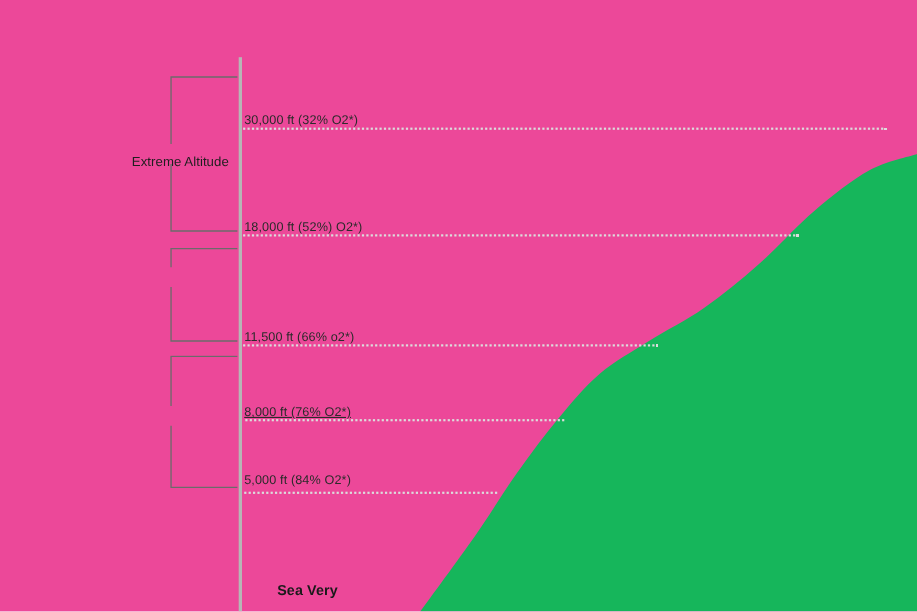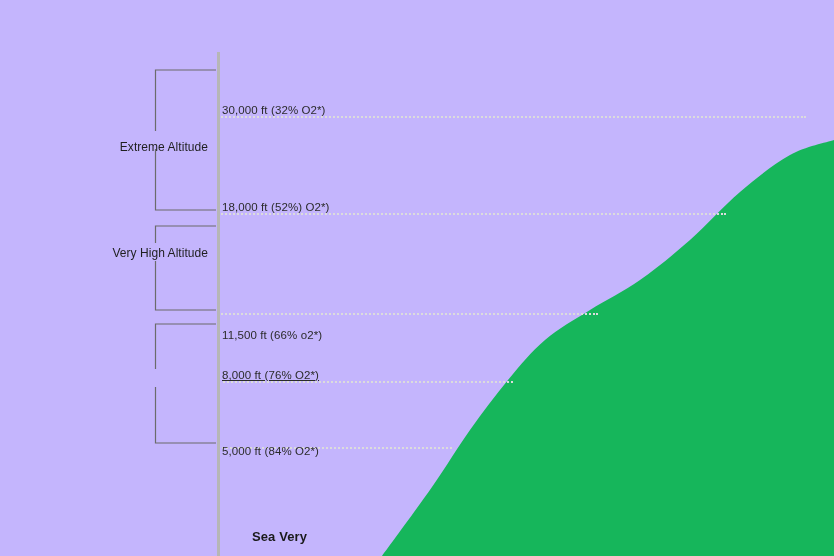--- a/index.html
+++ b/index.html
@@ -8,21 +8,21 @@
     background: #ffffff;
   }
   body {
     font-family: "Liberation Sans", sans-serif;
     -webkit-font-smoothing: antialiased;
   }
   #chart-root {
     position: relative;
     width: 834px;
     height: 556px;
-    background: #c4b5fd;
+    background: #ec4899;
     overflow: hidden;
   }
 
   
   #altitude-area {
     position: absolute;
     left: 0;
     top: 0;
     width: 834px;
     height: 556px;
@@ -90,41 +90,40 @@
   <div class="gridline" style="left:218px; top:116px; width:588px;"></div>
   <div class="gridline" style="left:218px; top:213px; width:508px;"></div>
   <div class="gridline" style="left:218px; top:313px; width:380px;"></div>
   <div class="gridline" style="left:218px; top:381px; width:295px;"></div>
   <div class="gridline" style="left:218px; top:447px; width:234px;"></div>
 
   <div class="axis-spine" style="left: 217px; top: 52px; height: 504px; background: rgb(182, 182, 182);"></div>
 
   <div class="tick-label" style="left:222px; top:104px;">30,000 ft (32% O2*)</div>
   <div class="tick-label" style="left:222px; top:201px;">18,000 ft (52%) O2*)</div>
-  <div class="tick-label" style="left:222px; top:301px;margin-top:28px;">11,500 ft (66% o2*)</div>
+  <div class="tick-label" style="left:222px; top:301px;">11,500 ft (66% o2*)</div>
   <div class="tick-label" style="left:222px; top:369px;text-decoration:underline;">8,000 ft (76% O2*)</div>
-  <div class="tick-label" style="left: 222px; top: 445px;">5,000 ft (84% O2*)</div>
+  <div class="tick-label" style="left: 222px; top: 431px;">5,000 ft (84% O2*)</div>
 
   <div class="sea-level-label" style="left:252px; top:529px;">Sea Very</div>
 
   <div class="bracket" style="left:154px; top:69px;">
     <svg class="bracket-svg" width="62" height="142" viewBox="0 0 62 142" aria-hidden="true">
       <path d="M 62,1 L 1.5,1 L 1.5,62" fill="none" stroke="#6b6b6b" stroke-width="1.2"></path>
       <path d="M 1.5,80 L 1.5,141 L 62,141" fill="none" stroke="#6b6b6b" stroke-width="1.2"></path>
     </svg>
   </div>
   <div class="zone-label" style="left:8px; top:140px; width:200px;">Extreme Altitude</div>
 
   <div class="bracket" style="left:154px; top:225px;">
     <svg class="bracket-svg" width="62" height="86" viewBox="0 0 62 86" aria-hidden="true">
       <path d="M 62,1 L 1.5,1 L 1.5,18" fill="none" stroke="#6b6b6b" stroke-width="1.2"></path>
       <path d="M 1.5,36 L 1.5,85 L 62,85" fill="none" stroke="#6b6b6b" stroke-width="1.2"></path>
     </svg>
   </div>
-  <div class="zone-label" style="left:8px; top:246px; width:200px;">Very High Altitude</div>
 
   <div class="bracket" style="left:154px; top:323px;">
     <svg class="bracket-svg" width="62" height="121" viewBox="0 0 62 121" aria-hidden="true">
       <path d="M 62,1 L 1.5,1 L 1.5,46" fill="none" stroke="#6b6b6b" stroke-width="1.2"></path>
       <path d="M 1.5,64 L 1.5,120 L 62,120" fill="none" stroke="#6b6b6b" stroke-width="1.2"></path>
     </svg>
   </div>
 
 </div>
 

